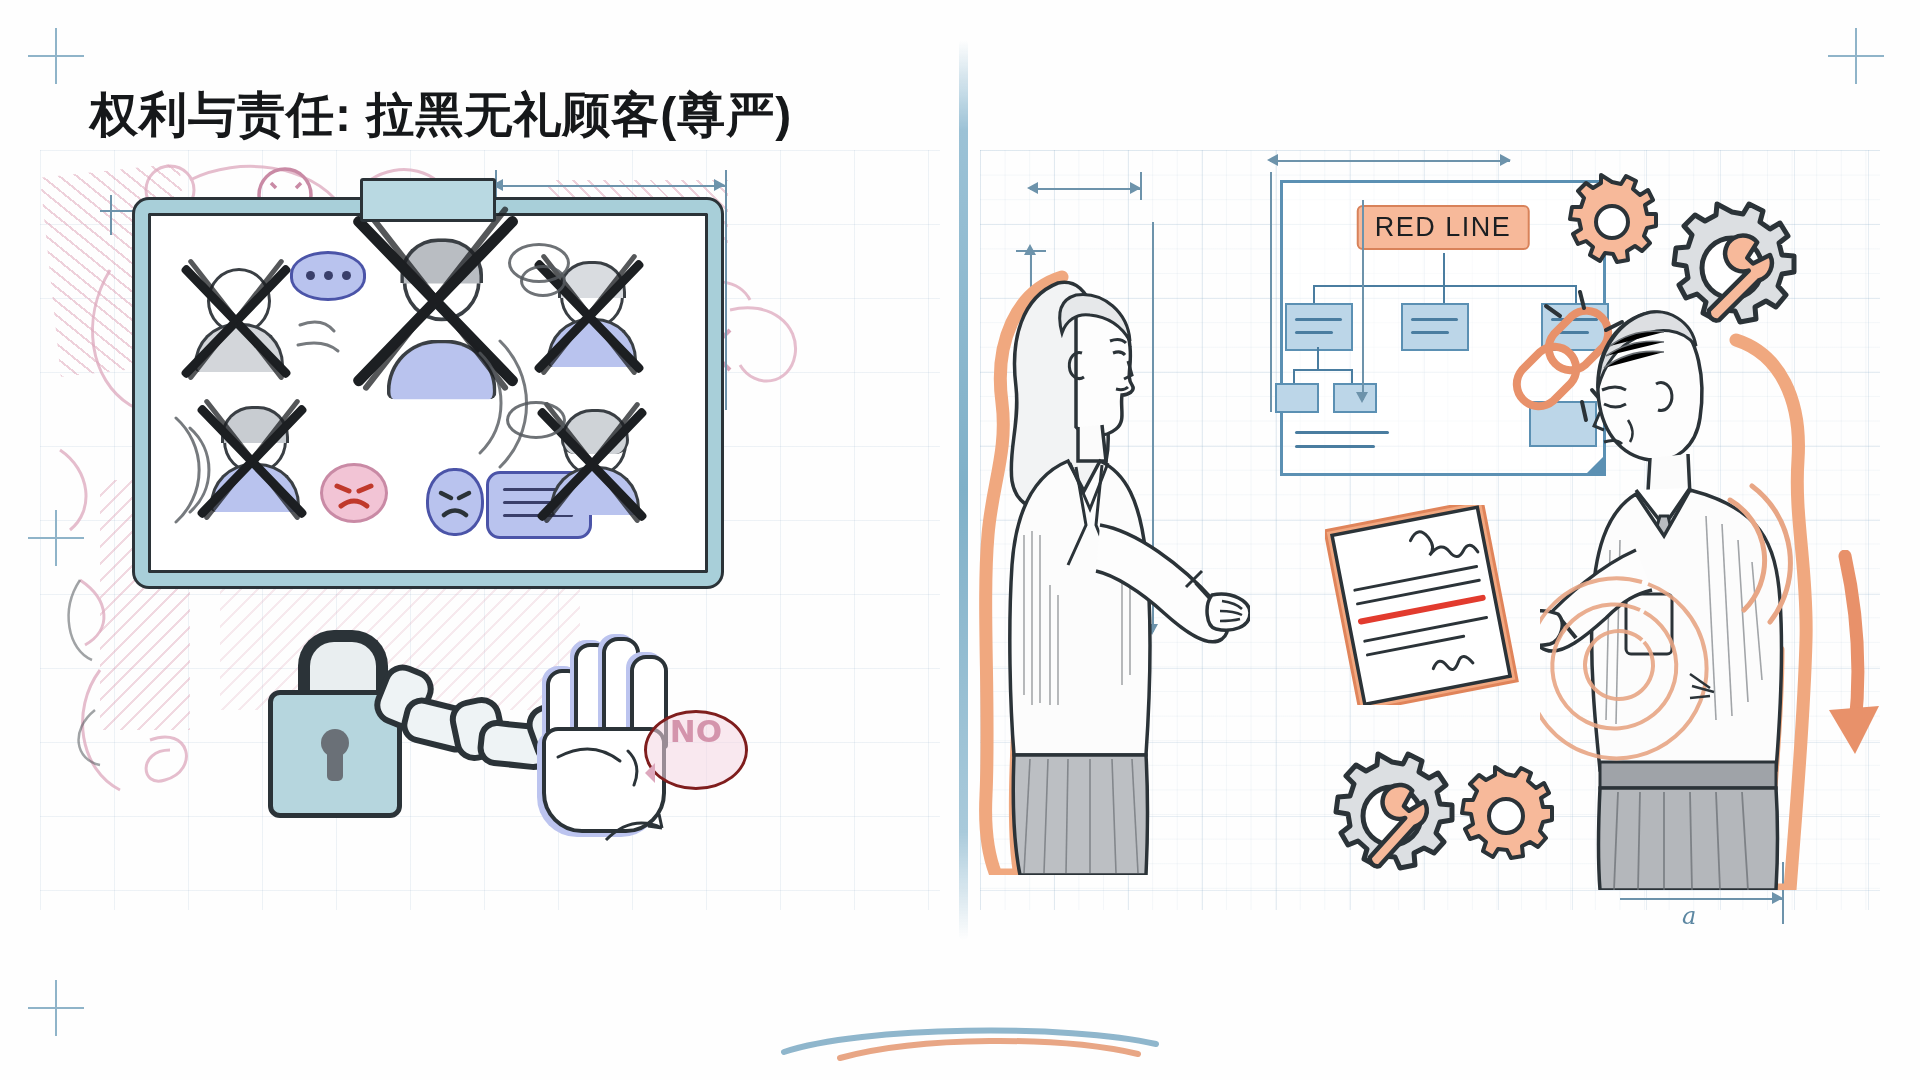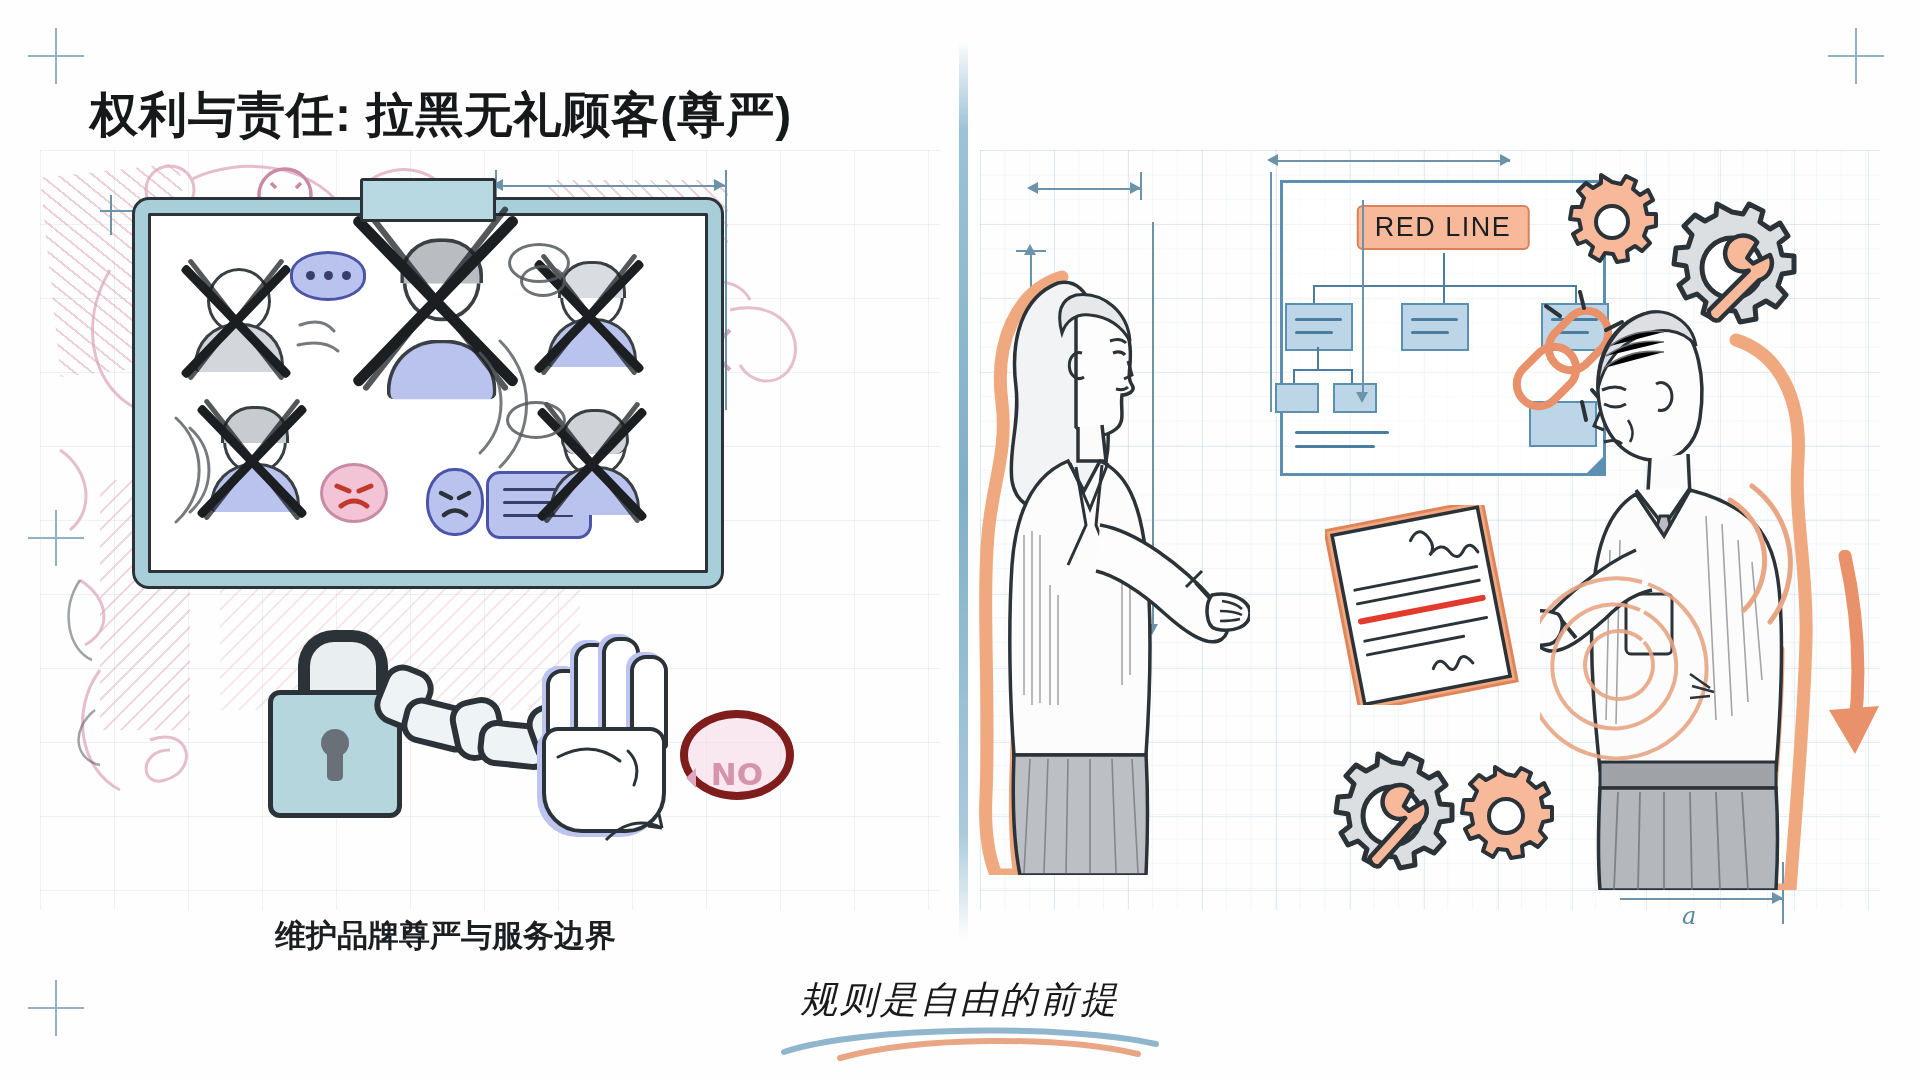--- a/index.html
+++ b/index.html
@@ -98,22 +98,22 @@
   .link.v{width:40px;height:50px;border-radius:20px;}
 
   
   #hand{position:absolute;left:500px;top:485px;width:120px;height:190px;}
   .finger{position:absolute;width:30px;border:4px solid #2b3338;border-radius:16px 16px 4px 4px;background:#fff;
     box-shadow:-4px -3px 0 0 #bcc4ef;}
   #palm{position:absolute;left:2px;top:92px;width:116px;height:98px;border:4px solid #2b3338;
     border-radius:16px 16px 40px 40px;background:#fff;box-shadow:-5px 4px 0 0 #bcc4ef;}
 
   
-  #no-bubble{position:absolute;left:640px;top:560px;width:98px;height:74px;border:8px solid #7f1d1d;
-    border-radius:50%;background:rgba(244,214,226,.55);display:flex;align-items:flex-end;justify-content:center;}
+  #no-bubble{position:absolute;left:604px;top:560px;width:98px;height:74px;border:3px solid #7f1d1d;
+    border-radius:50%;background:rgba(244,214,226,.55);display:flex;align-items:flex-start;justify-content:center;}
   #no-text{font-size:31px;color:#d494ac;font-weight:bold;font-family:"DejaVu Sans",sans-serif;}
 
   
   .dim{position:absolute;background:#6d93ab;}
   .dim.h{height:2px;}
   .dim.v{width:2px;}
   .arrowL,.arrowR,.arrowU,.arrowD{position:absolute;width:0;height:0;}
   .arrowL{border-top:6px solid transparent;border-bottom:6px solid transparent;border-right:11px solid #6d93ab;}
   .arrowR{border-top:6px solid transparent;border-bottom:6px solid transparent;border-left:11px solid #6d93ab;}
   .arrowU{border-left:6px solid transparent;border-right:6px solid transparent;border-bottom:11px solid #6d93ab;}
@@ -622,21 +622,19 @@
         <path d="M96,164 q8,-12 14,0 q5,10 12,-2 q6,-10 14,4" fill="none" stroke="#2b3338" stroke-width="3" stroke-linecap="round"></path>
       </g>
     </svg>
 
     <svg id="bigarrow" width="80" height="230">
       <path d="M30,6 C42,60 46,120 40,176" fill="none" stroke="#e8916a" stroke-width="13" stroke-linecap="round"></path>
       <path d="M14,160 L40,204 L64,156 Z" fill="#e8916a"></path>
     </svg>
   </div>
 
-  <div class="caption" id="cap-left">维护品牌尊严与服务边界</div>
-
-  <div id="tagline">规则是自由的前提</div>
+
   <svg class="swoosh" style="left:770px;top:1018px;width:400px;height:44px;">
     <path d="M14,34 C90,8 300,6 386,26" fill="none" stroke="#8fb6cc" stroke-width="6" stroke-linecap="round"></path>
     <path d="M70,40 C150,18 290,18 368,36" fill="none" stroke="#e8a685" stroke-width="6" stroke-linecap="round"></path>
   </svg>
 
 </div>
 
 </body></html>

